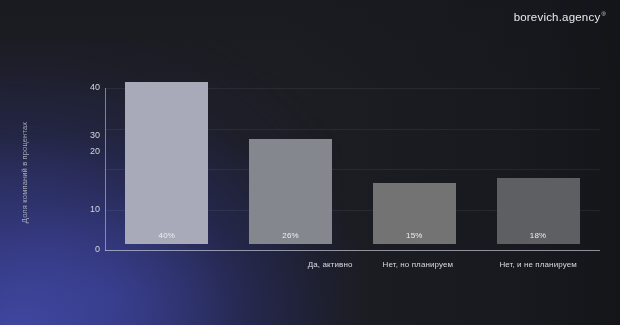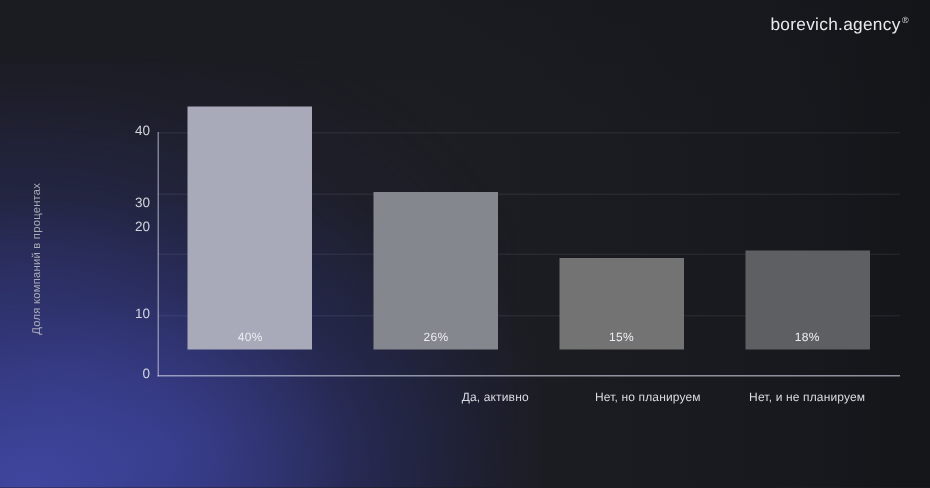--- a/index.html
+++ b/index.html
@@ -116,21 +116,21 @@
     background:rgba(206,210,226,0.55);
   }
   #axis-x-line {
     position:absolute;
     left:105px; top:250px;
     width:495px; height:1px;
     background:rgba(206,210,226,0.65);
   }
   .bar {
     position:absolute;
-    bottom:92px;  
+    bottom:81px;  
     padding-left:20px;
   }
   .bar-value {
     position:absolute;
     bottom:4px;
     left:0; right:0;
     text-align:center;
     color:#eceef3;
     font-size:8px;
     letter-spacing:0.2px;
@@ -191,21 +191,21 @@
       <div class="bar" style="left: 496.625px; width: 83px; height: 66px; background: rgb(93, 95, 98);">
         <div class="bar-value">18%</div>
       </div>
     </div>
   <div id="cat-labels">
       <div class="cat-label" style="left: 105px; width: 123.75px;">
       </div>
       <div class="cat-label" style="left: 228.75px; width: 123.75px; text-align: right;">
         <div>Да, активно</div>
       </div>
-      <div class="cat-label" style="left: 370px; width: 123.75px;">
+      <div class="cat-label" style="left: 356px; width: 123.75px;">
         <div>Нет, но планируем</div>
       </div>
       <div class="cat-label" style="left: 476.25px; width: 123.75px;">
         <div>Нет, и не планируем</div>
       </div>
     </div>
 
 </div>
 
 </body></html>

